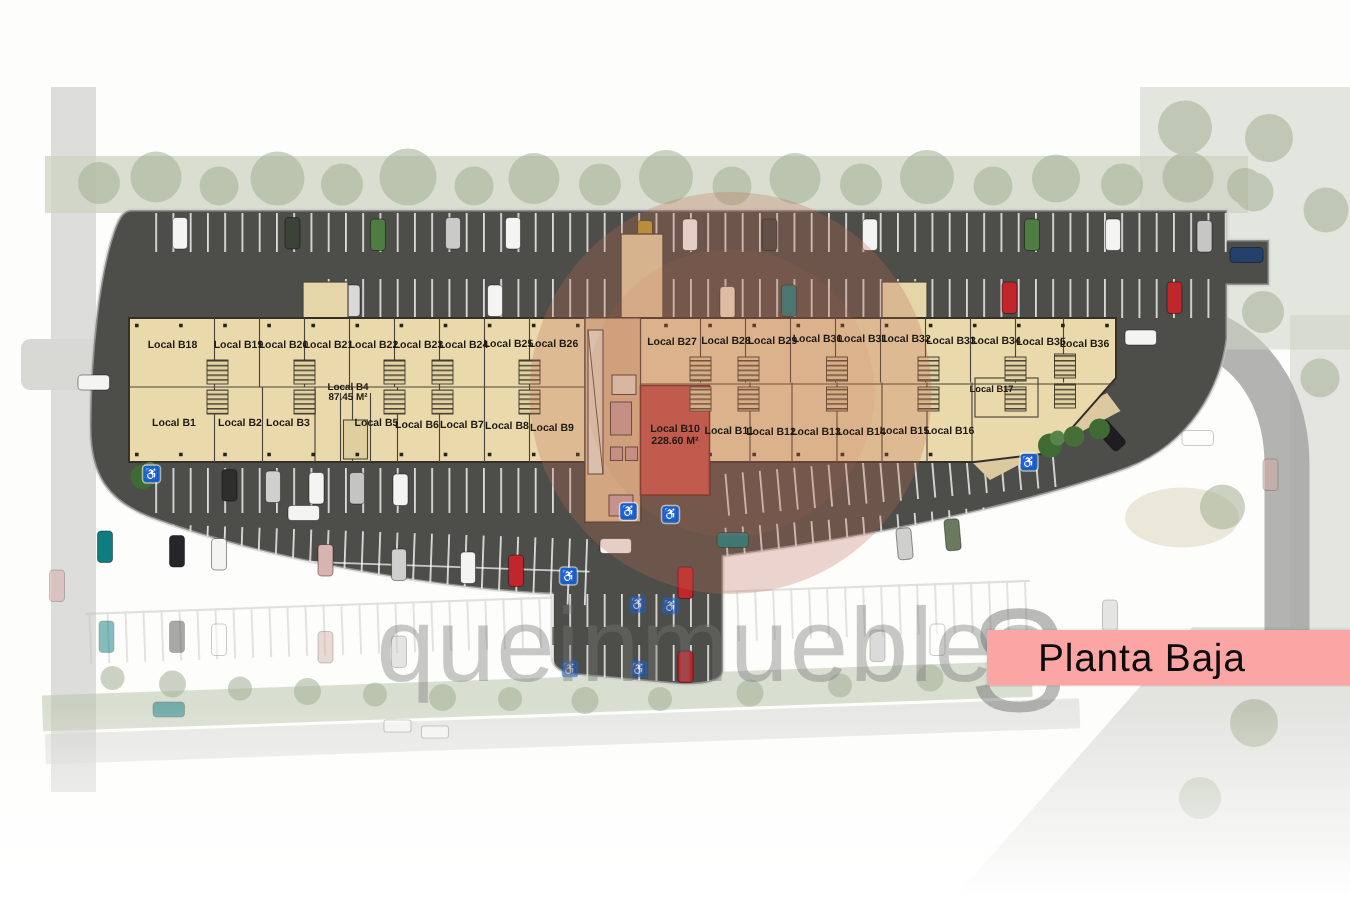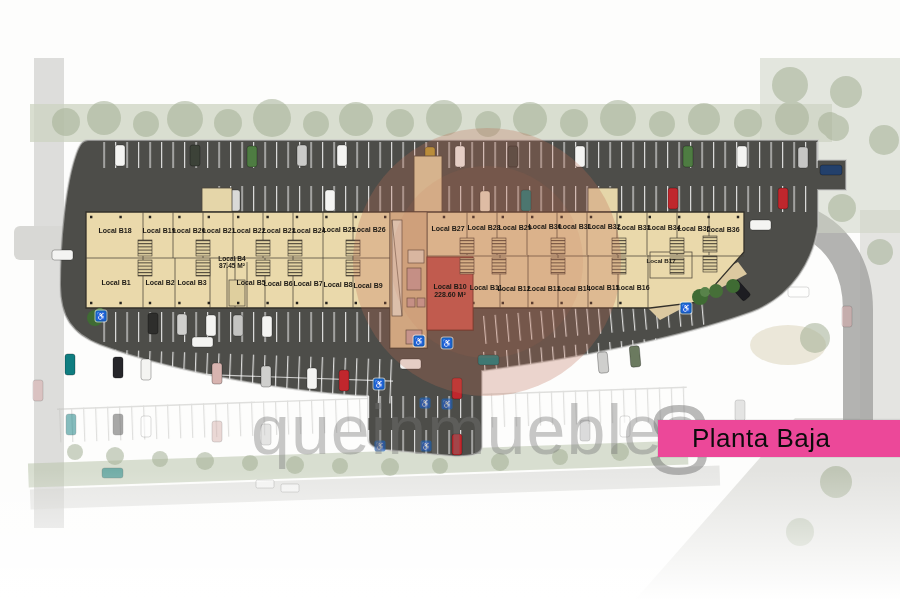--- a/index.html
+++ b/index.html
@@ -11,21 +11,21 @@
   .lbl.two{text-align:center;font-size:6.6px;}
   .lbl.sm{font-size:6.2px;font-weight:700;}
   .hc{position:absolute;width:11px;height:11px;background:#1766c2;border-radius:2px;
       transform:translate(-50%,-50%);color:#fff;font-size:8px;line-height:11px;text-align:center;
       box-shadow:0 0 0 1px rgba(255,255,255,.55);}
   .hc.faded{opacity:.6;box-shadow:none;}
   .wm-word{position:absolute;left:251px;top:390px;font-size:70px;letter-spacing:1px;
            color:rgba(118,118,118,.40);font-weight:400;white-space:nowrap;z-index:4;}
   .wm-letter{position:absolute;left:646px;top:384px;font-size:98px;
              color:rgba(104,104,104,.45);font-weight:400;z-index:5;}
-  .title-box{position:absolute;left:658px;top:420px;width:242px;height:37px;background:#ec4899;
+  .title-box{position:absolute;left:658px;top:420px;width:242px;height:37px;background:#fca5a5;
              z-index:6;display:flex;align-items:center;padding-left:34px;box-sizing:border-box;
              box-shadow:0 0 0 1px rgba(0,0,0,.06);}
   .title-box span{font-size:26px;color:#0c0c0c;letter-spacing:.5px;}
 </style>
 </head>
 <body>
 
 <div class="stage">
 <svg width="900" height="600" viewBox="0 0 900 600">
   <defs>

